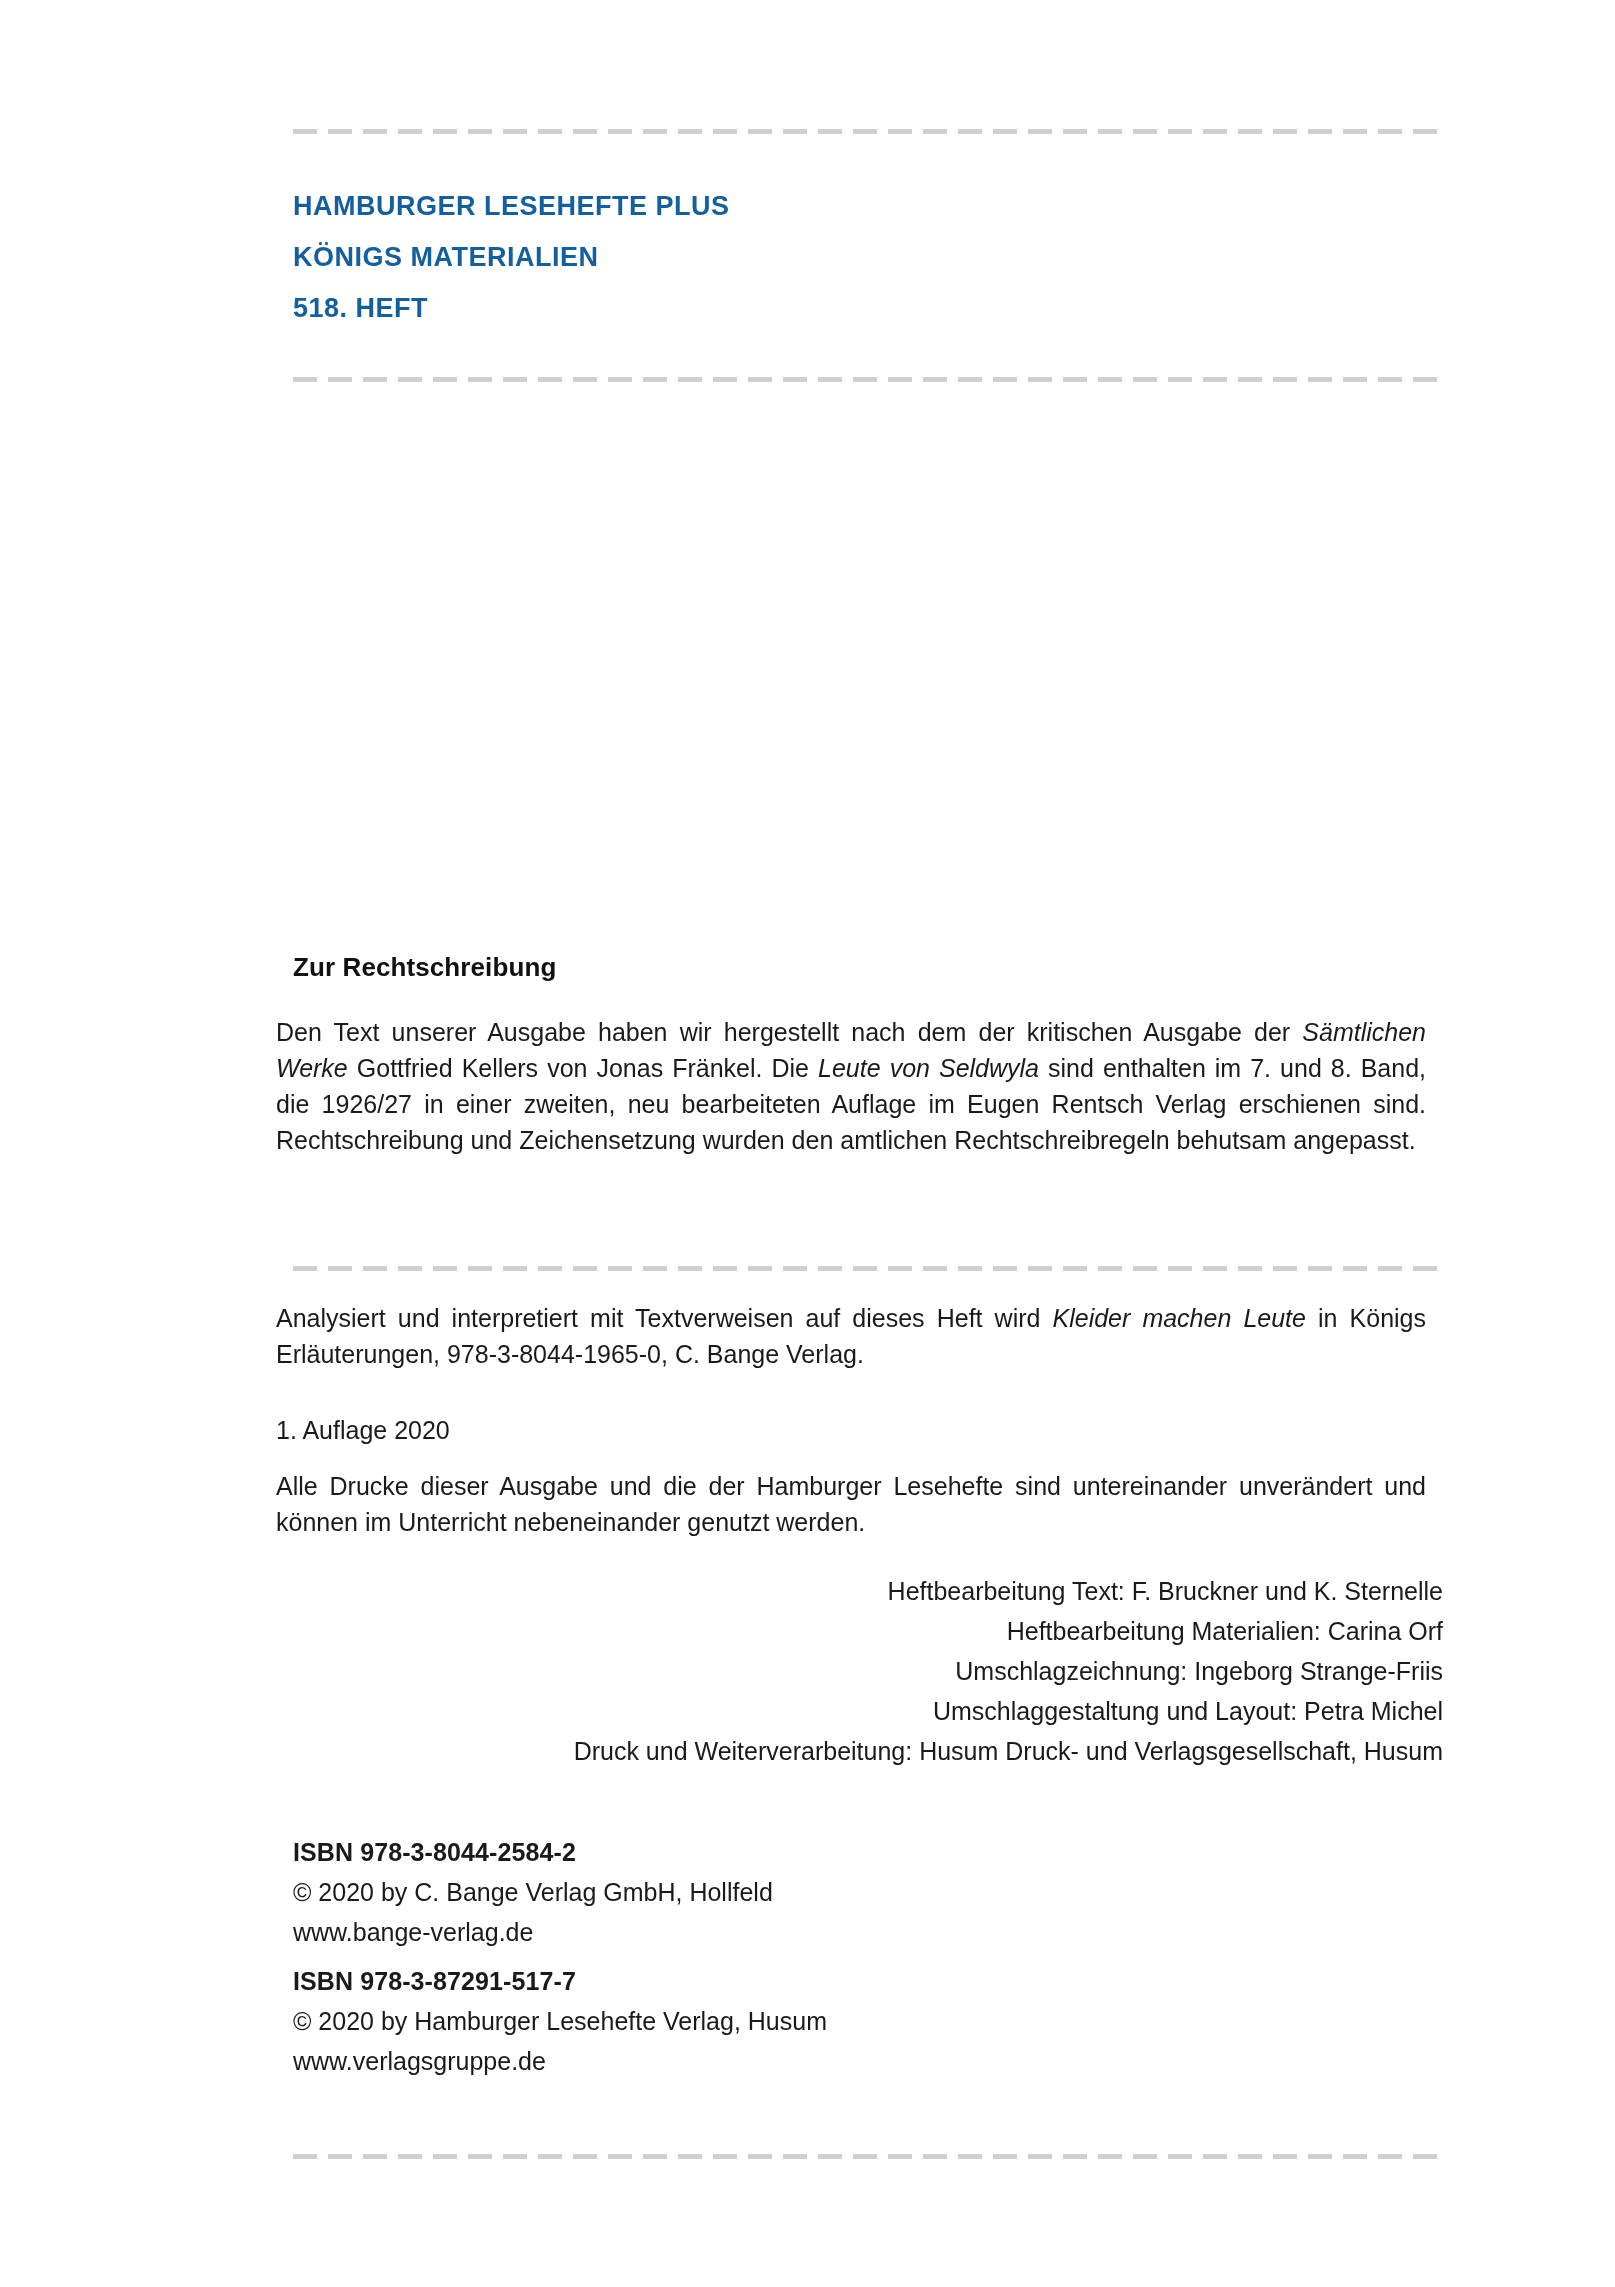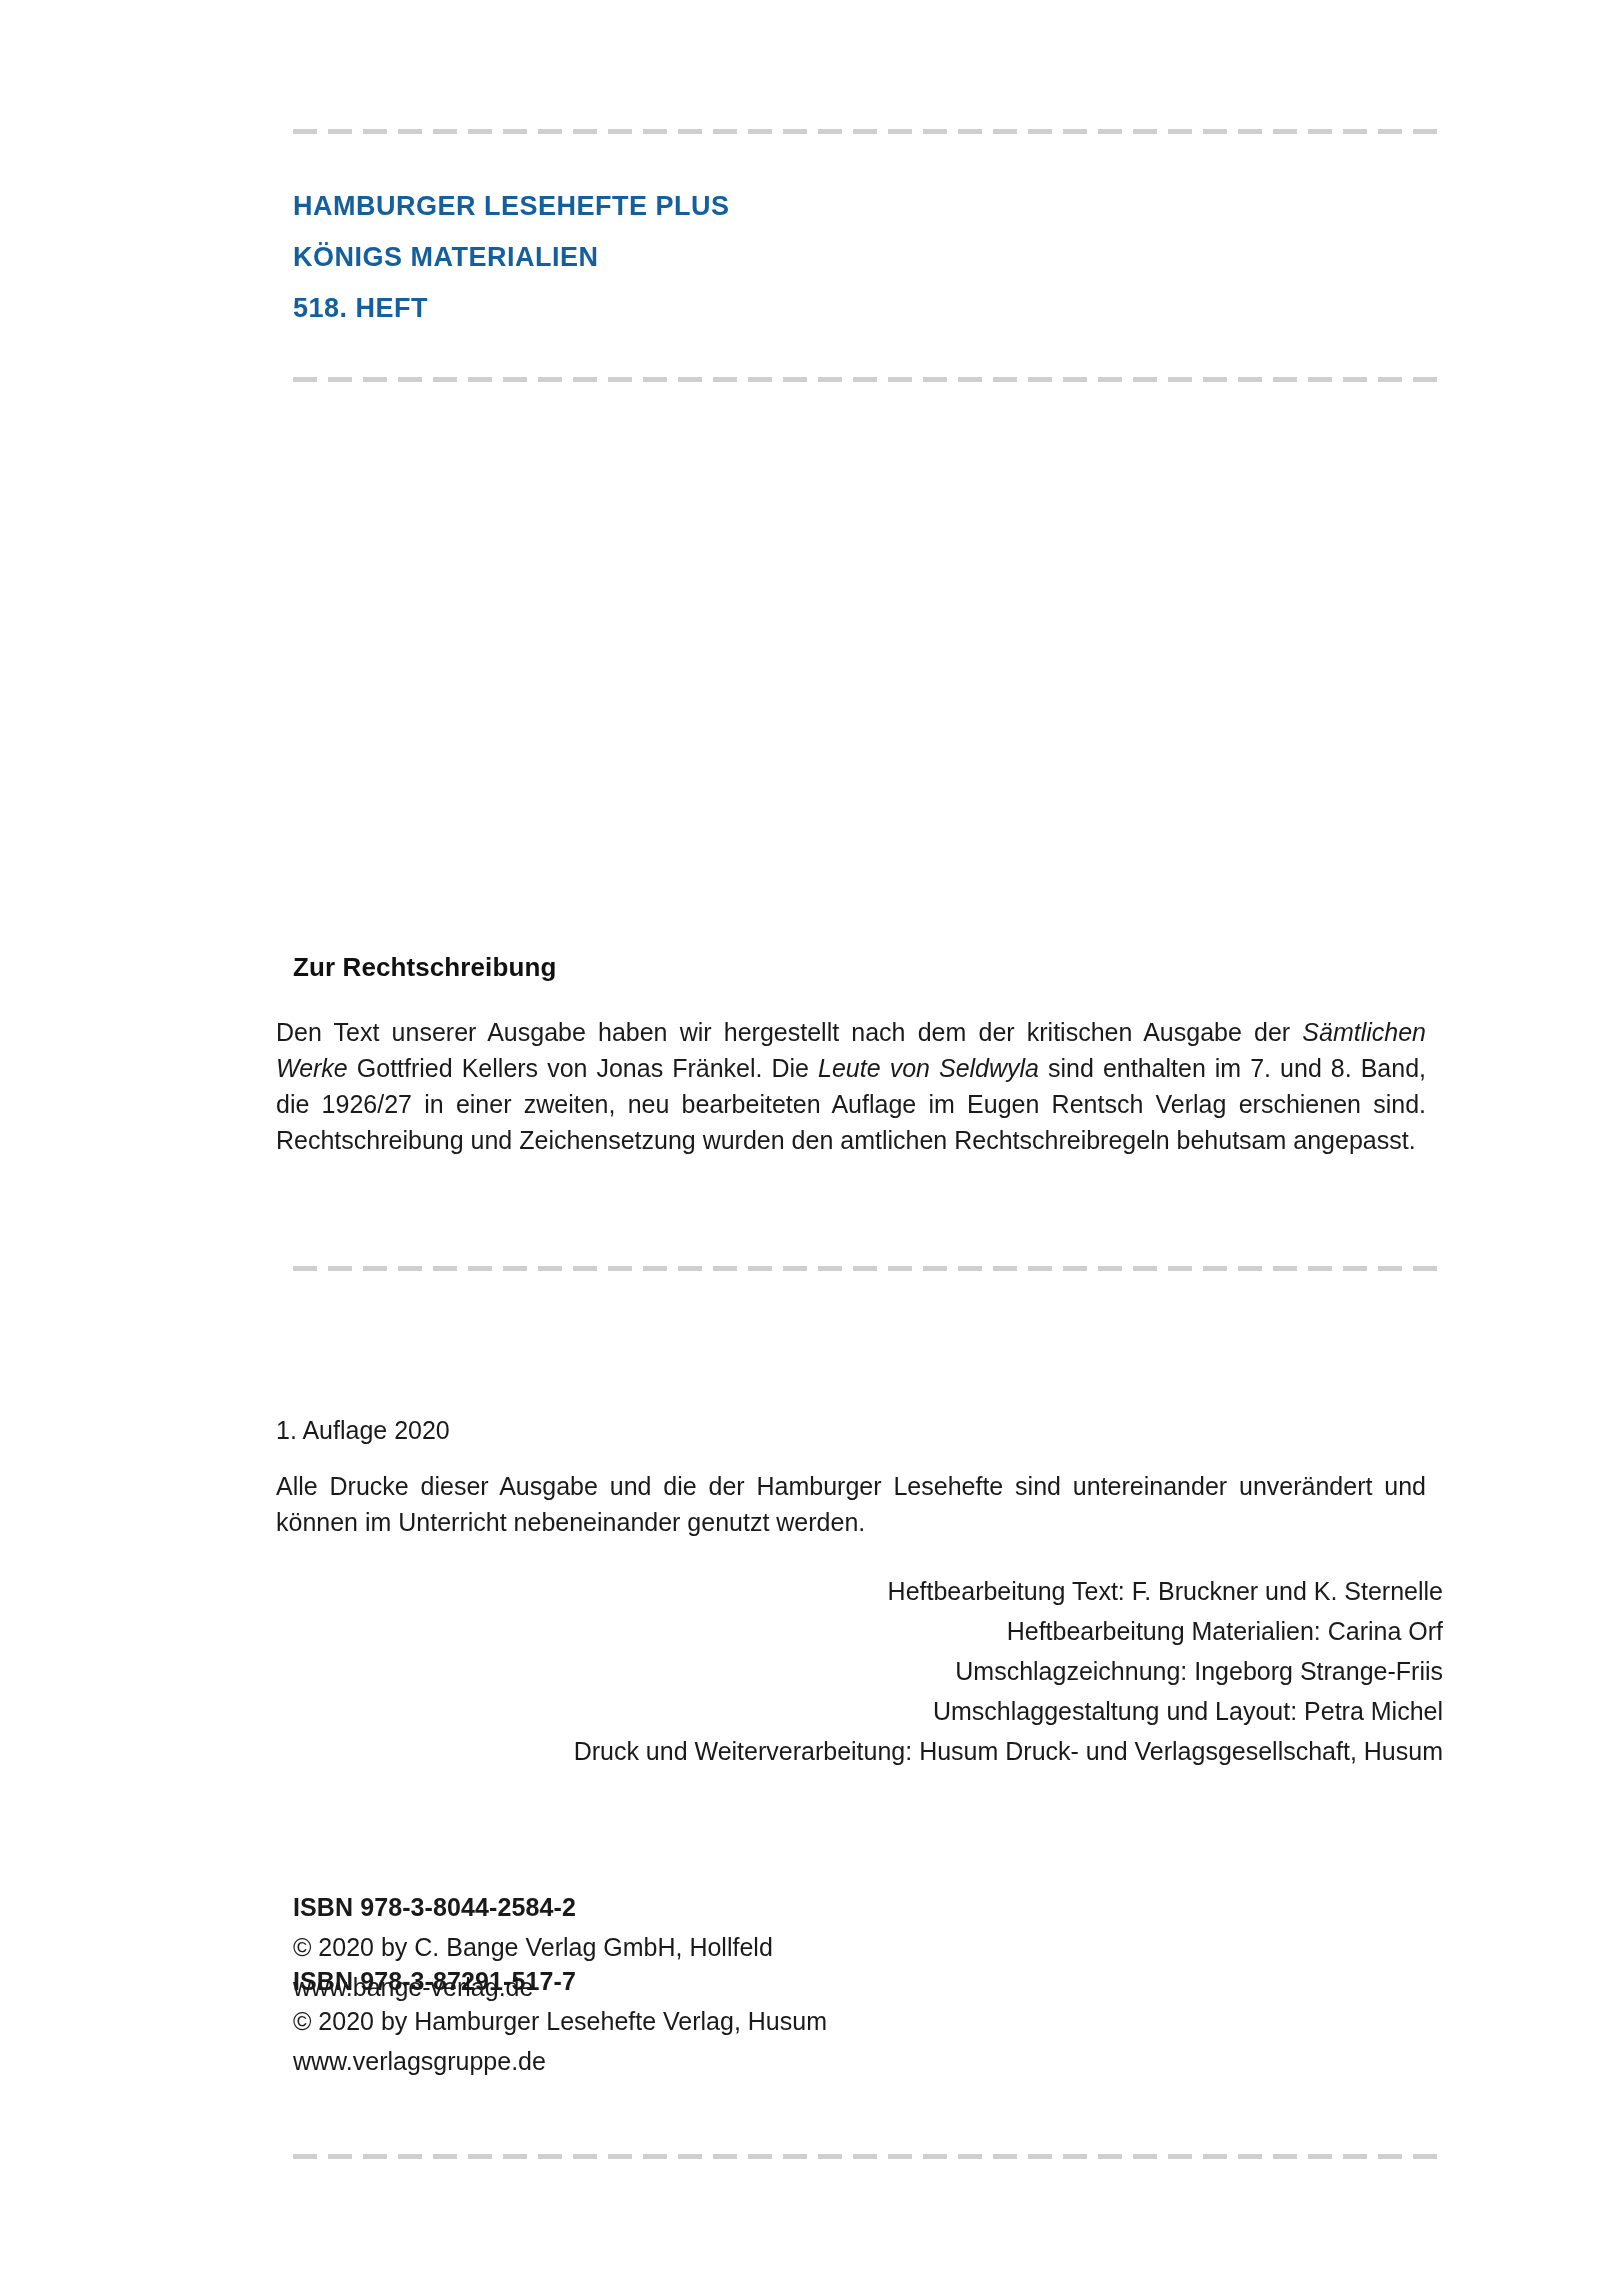--- a/index.html
+++ b/index.html
@@ -103,21 +103,21 @@
   .credits div { white-space: nowrap; text-align: right; }
 
   .isbn-block {
     position: absolute;
     left: 293px;
     width: 1150px;
     font-size: 25px;
     line-height: 40px;
     color: #1a1a1a;
   }
-  .isbn-block.b1 { top: 1887px; }
+  .isbn-block.b1 { top: 1832px; }
   .isbn-block.b2 { top: 1961px; }
   .isbn-block .isbn-line {
     font-weight: bold;
     letter-spacing: 0.1px;
   }
   .isbn-block .plain { font-weight: normal; }
 
   em, .ital { font-style: italic; }
 </style>
 </head>
@@ -133,20 +133,21 @@
   <div class="masthead">
     <div class="line">HAMBURGER LESEHEFTE PLUS</div>
     <div class="line">KÖNIGS MATERIALIEN</div>
     <div class="line">518. HEFT</div>
   </div>
 
   <div class="sec-title">Zur Rechtschreibung</div>
 
   <p class="body p-textgestaltung"><span>Den Text unserer Ausgabe haben wir hergestellt nach dem der kritischen Ausgabe der </span><em class="ital">Sämtlichen Werke</em><span> Gottfried Kellers von Jonas Fränkel. Die </span><em class="ital">Leute von Seldwyla</em><span> sind enthalten im 7. und 8. Band, die 1926/27 in einer zweiten, neu bearbeiteten Auflage im Eugen Rentsch Verlag erschienen sind. Rechtschreibung und Zeichensetzung wurden den amtlichen Rechtschreibregeln behutsam angepasst.</span></p>
 
+  <p class="body p-analysiert"><span>Analysiert und interpretiert mit Textverweisen auf dieses Heft wird </span><em class="ital">Kleider machen Leute</em><span> in Königs Erläuterungen, 978-3-8044-1965-0, C. Bange Verlag.</span></p>
 
   <p class="body nojust p-auflage">1. Auflage 2020</p>
 
   <p class="body p-drucke">Alle Drucke dieser Ausgabe und die der Hamburger Lesehefte sind untereinander unverändert und können im Unterricht nebeneinander genutzt werden.</p>
 
   <div class="credits">
     <div>Heftbearbeitung Text: F. Bruckner und K. Sternelle</div>
     <div>Heftbearbeitung Materialien: Carina Orf</div>
     <div>Umschlagzeichnung: Ingeborg Strange-Friis</div>
     <div>Umschlaggestaltung und Layout: Petra Michel</div>

